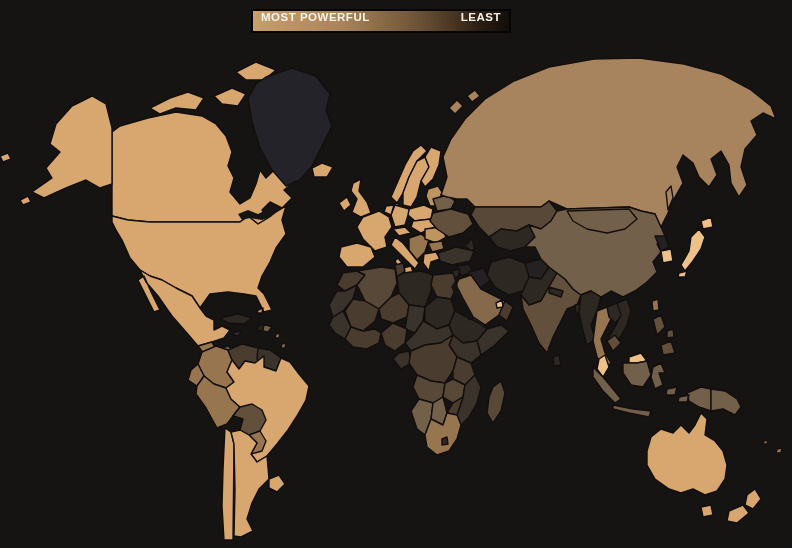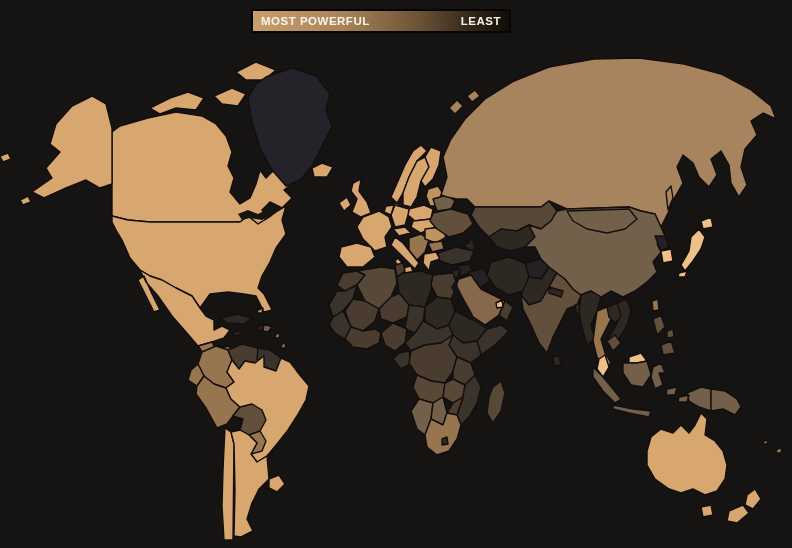--- a/index.html
+++ b/index.html
@@ -1,22 +1,22 @@
 <!DOCTYPE html>
 <html style="--stroke: #140f0e;"><head>
 <meta charset="utf-8">
 <style>
   html,body{margin:0;padding:0;width:792px;height:548px;overflow:hidden;font-family:"Liberation Sans",sans-serif;}
   #stage{position:relative;width:792px;height:548px;background:#161313;}
   #world{position:absolute;left:0;top:0;}
   #world path{stroke:var(--stroke,#140f0e);stroke-width:1.4;stroke-linejoin:round;stroke-linecap:round;}
   #world path.water{stroke:none;}
   .legend{position:absolute;left:251px;top:9px;width:260px;height:24px;box-sizing:border-box;
-          border:2px solid #070606;display:flex;align-items:center;justify-content:space-between;
-          padding:0 8px;z-index:5;}
+          border:2px solid #070606;display:flex;align-items:flex-end;justify-content:space-between;
+          padding:8px 8px;z-index:5;}
   .legend span{font-size:11.5px;font-weight:700;letter-spacing:.5px;white-space:nowrap;}
 </style>
 </head>
 <body>
 
 <div id="stage" style="background: rgb(22, 19, 19);">
 
   <div class="legend" style="background: linear-gradient(90deg, rgb(200, 158, 109), rgb(169, 132, 89) 35%, rgb(107, 82, 54) 65%, rgb(44, 32, 20) 88%, rgb(18, 13, 9)); border-color: rgb(7, 6, 6); color: rgb(248, 243, 234);">
     <span>MOST POWERFUL</span>
     <span>LEAST</span>

